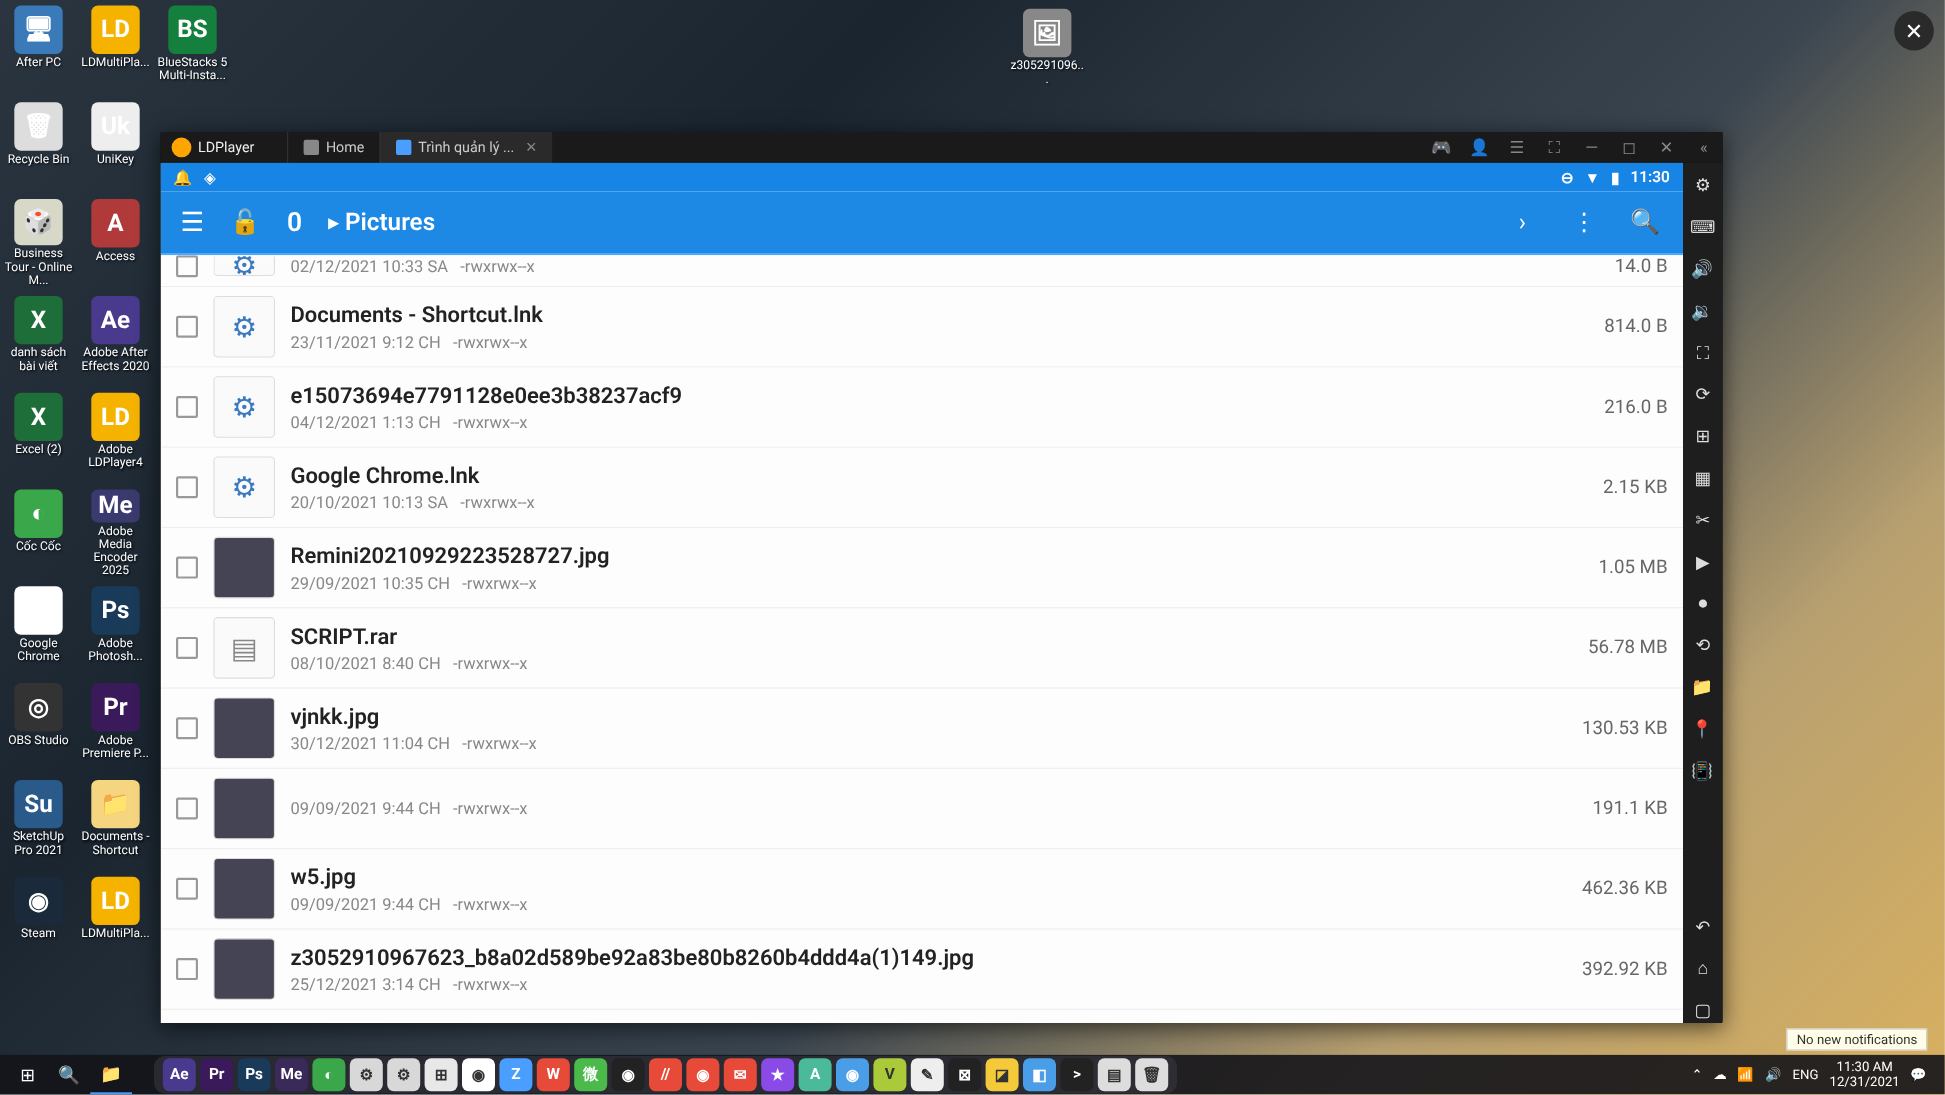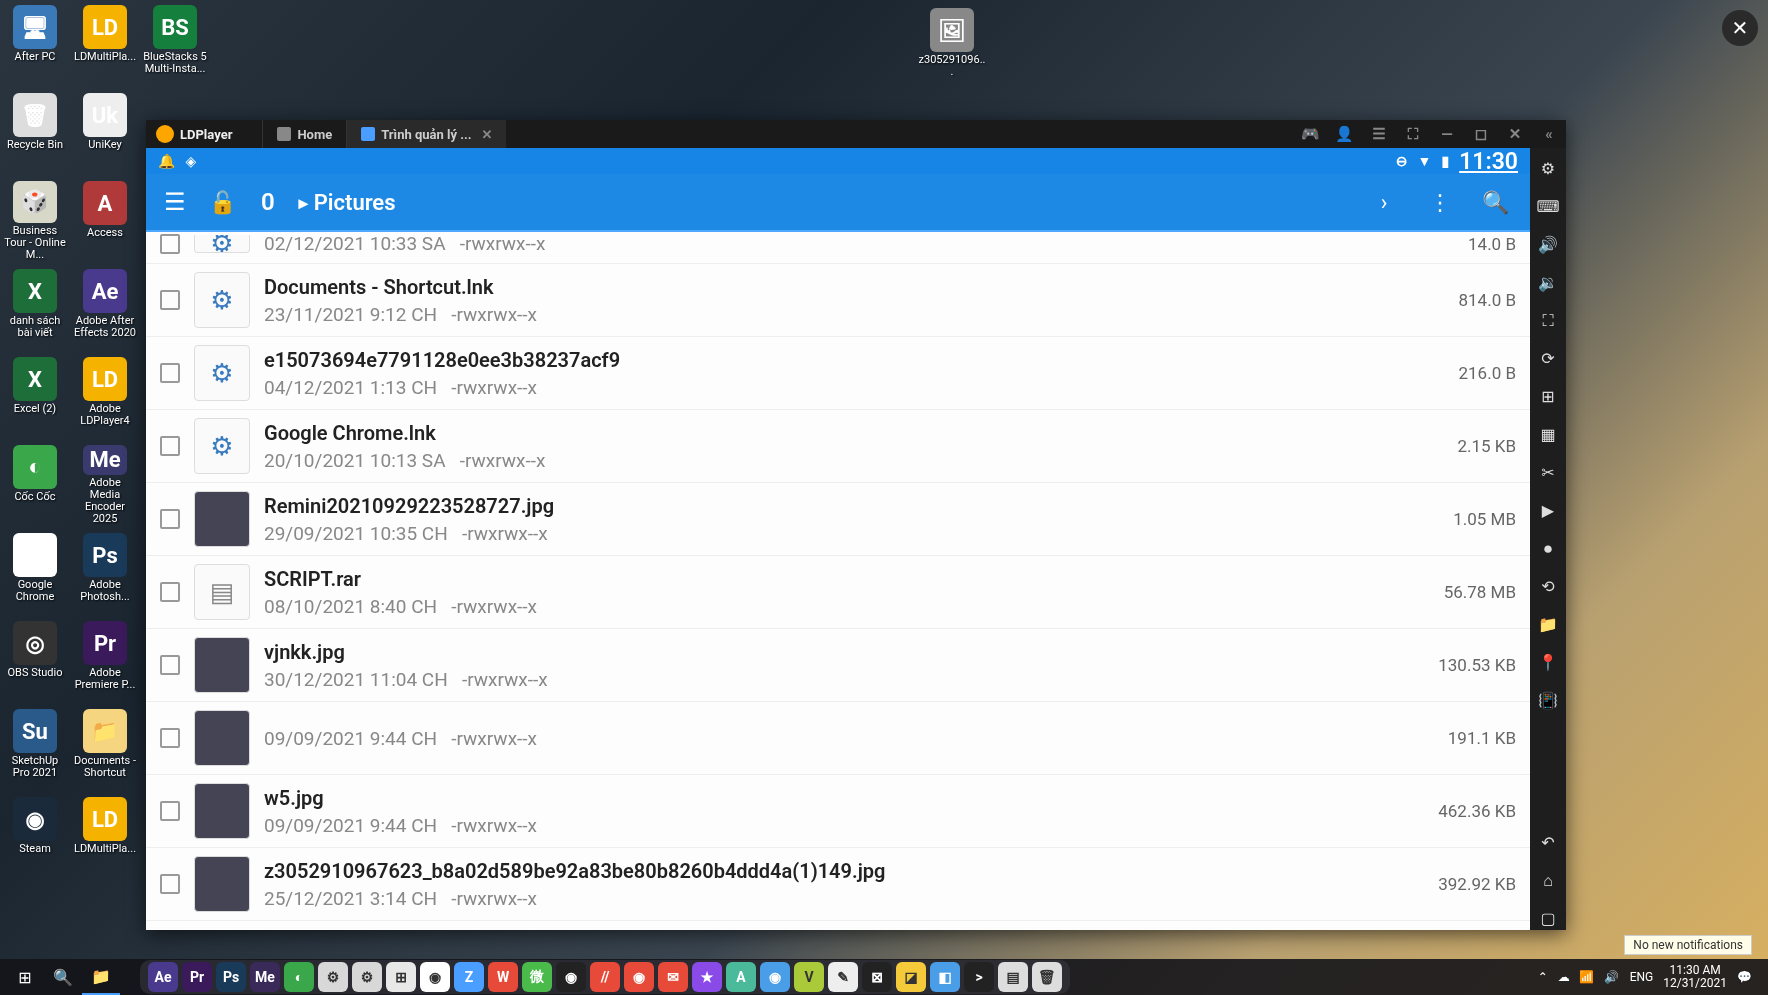--- a/index.html
+++ b/index.html
@@ -99,21 +99,20 @@
 }
 
 
 .ld-titlebar {
   height: 28px;
   background: #1a1a1a;
   display: flex;
   align-items: center;
   color: #ccc;
   font-size: 13px;
-  font-weight: bold;
 }
 .ld-titlebar .logo {
   width: 18px;
   height: 18px;
   background: #ffa500;
   border-radius: 50%;
   margin: 0 6px 0 10px;
 }
 .ld-titlebar .name {
   color: #eee;
@@ -210,22 +209,21 @@
   gap: 10px;
 }
 .android-status .right {
   margin-left: auto;
   display: flex;
   gap: 10px;
   align-items: center;
   font-weight: 600;
 }
 .android-status .clock {
-  font-size: 23px;
-  text-decoration: underline;
+  font-size: 14px;
 }
 
 
 .app-toolbar {
   height: 58px;
   background: #1e88e5;
   display: flex;
   align-items: center;
   color: #fff;
   padding: 0 18px;
@@ -313,21 +311,21 @@
   display: flex;
   flex-direction: column;
   gap: 4px;
 }
 .file-name {
   font-size: 20px;
   font-weight: 600;
   color: #222;
 }
 .file-meta {
-  font-size: 19px;
+  font-size: 15px;
   color: #888;
 }
 .file-size {
   font-size: 17px;
   color: #666;
   font-weight: 400;
   flex-shrink: 0;
 }
 
 .file-row.partial {

